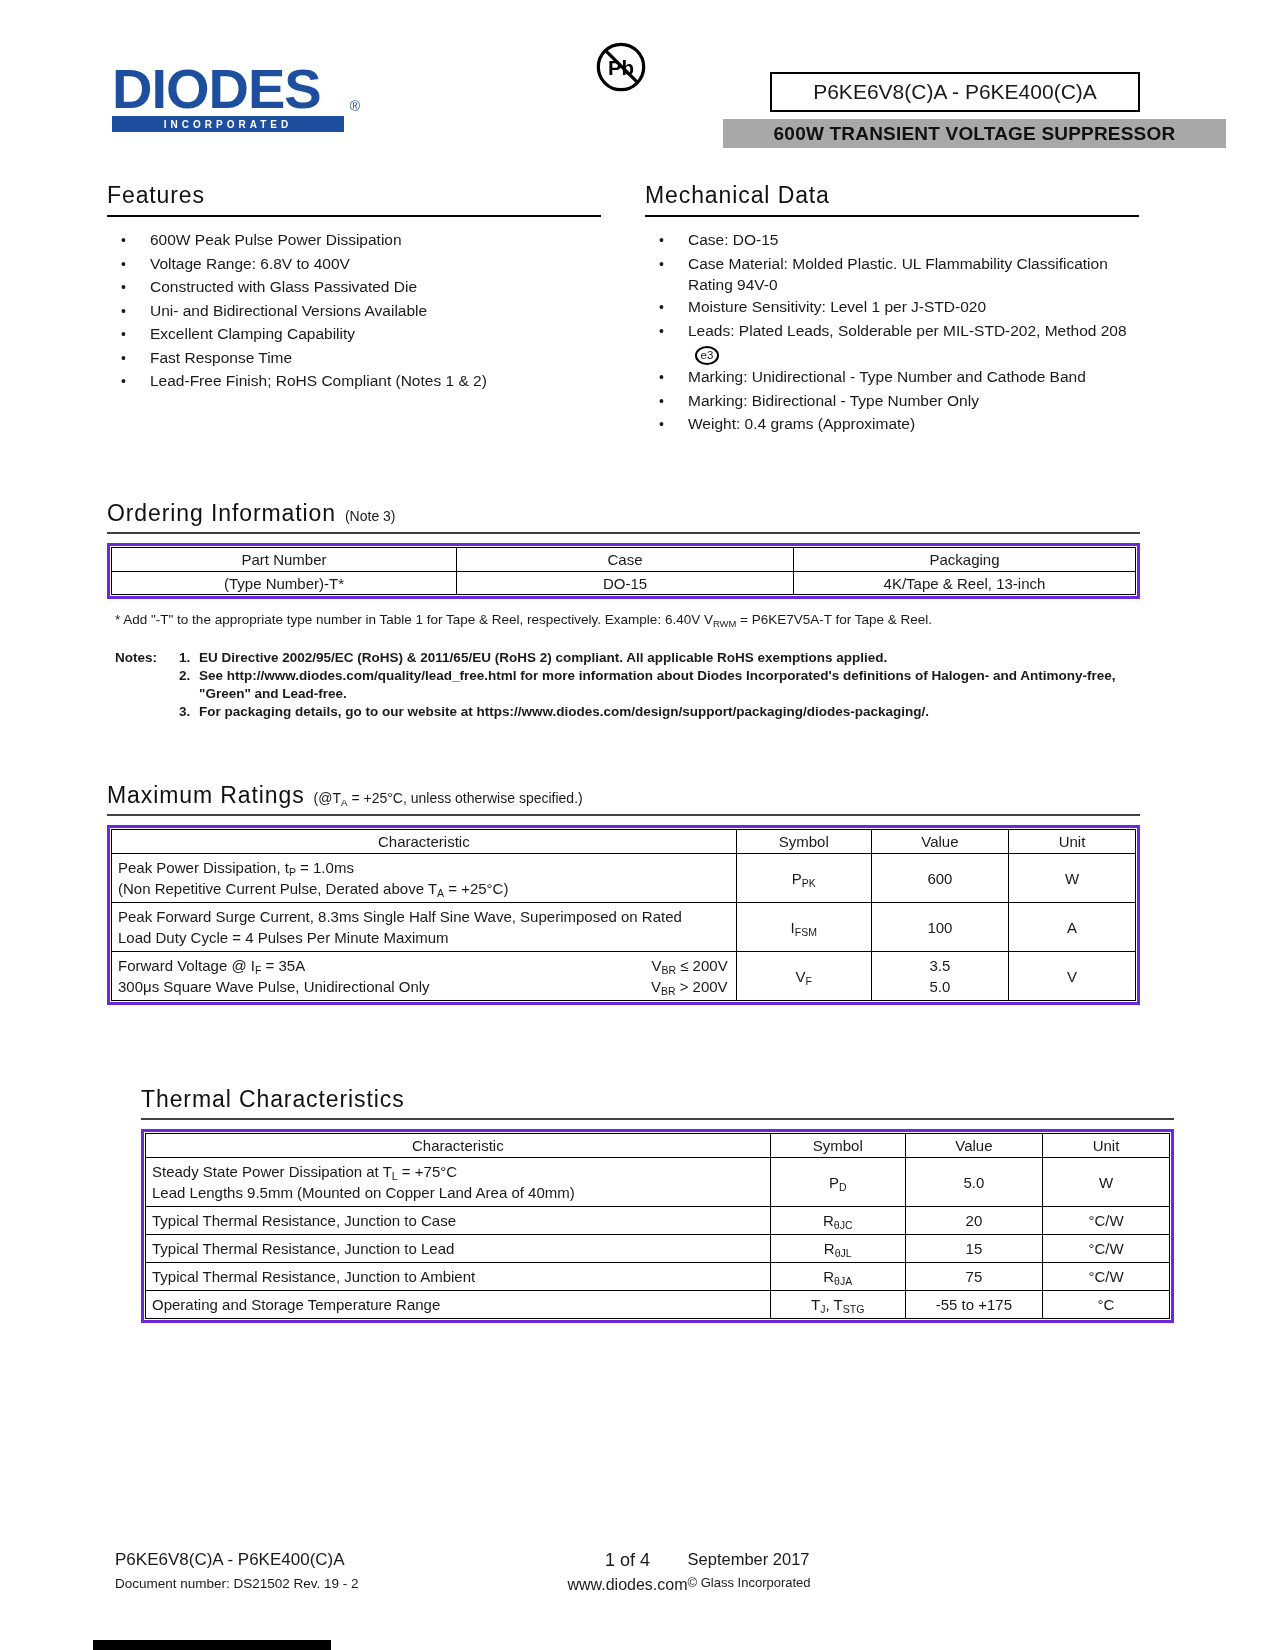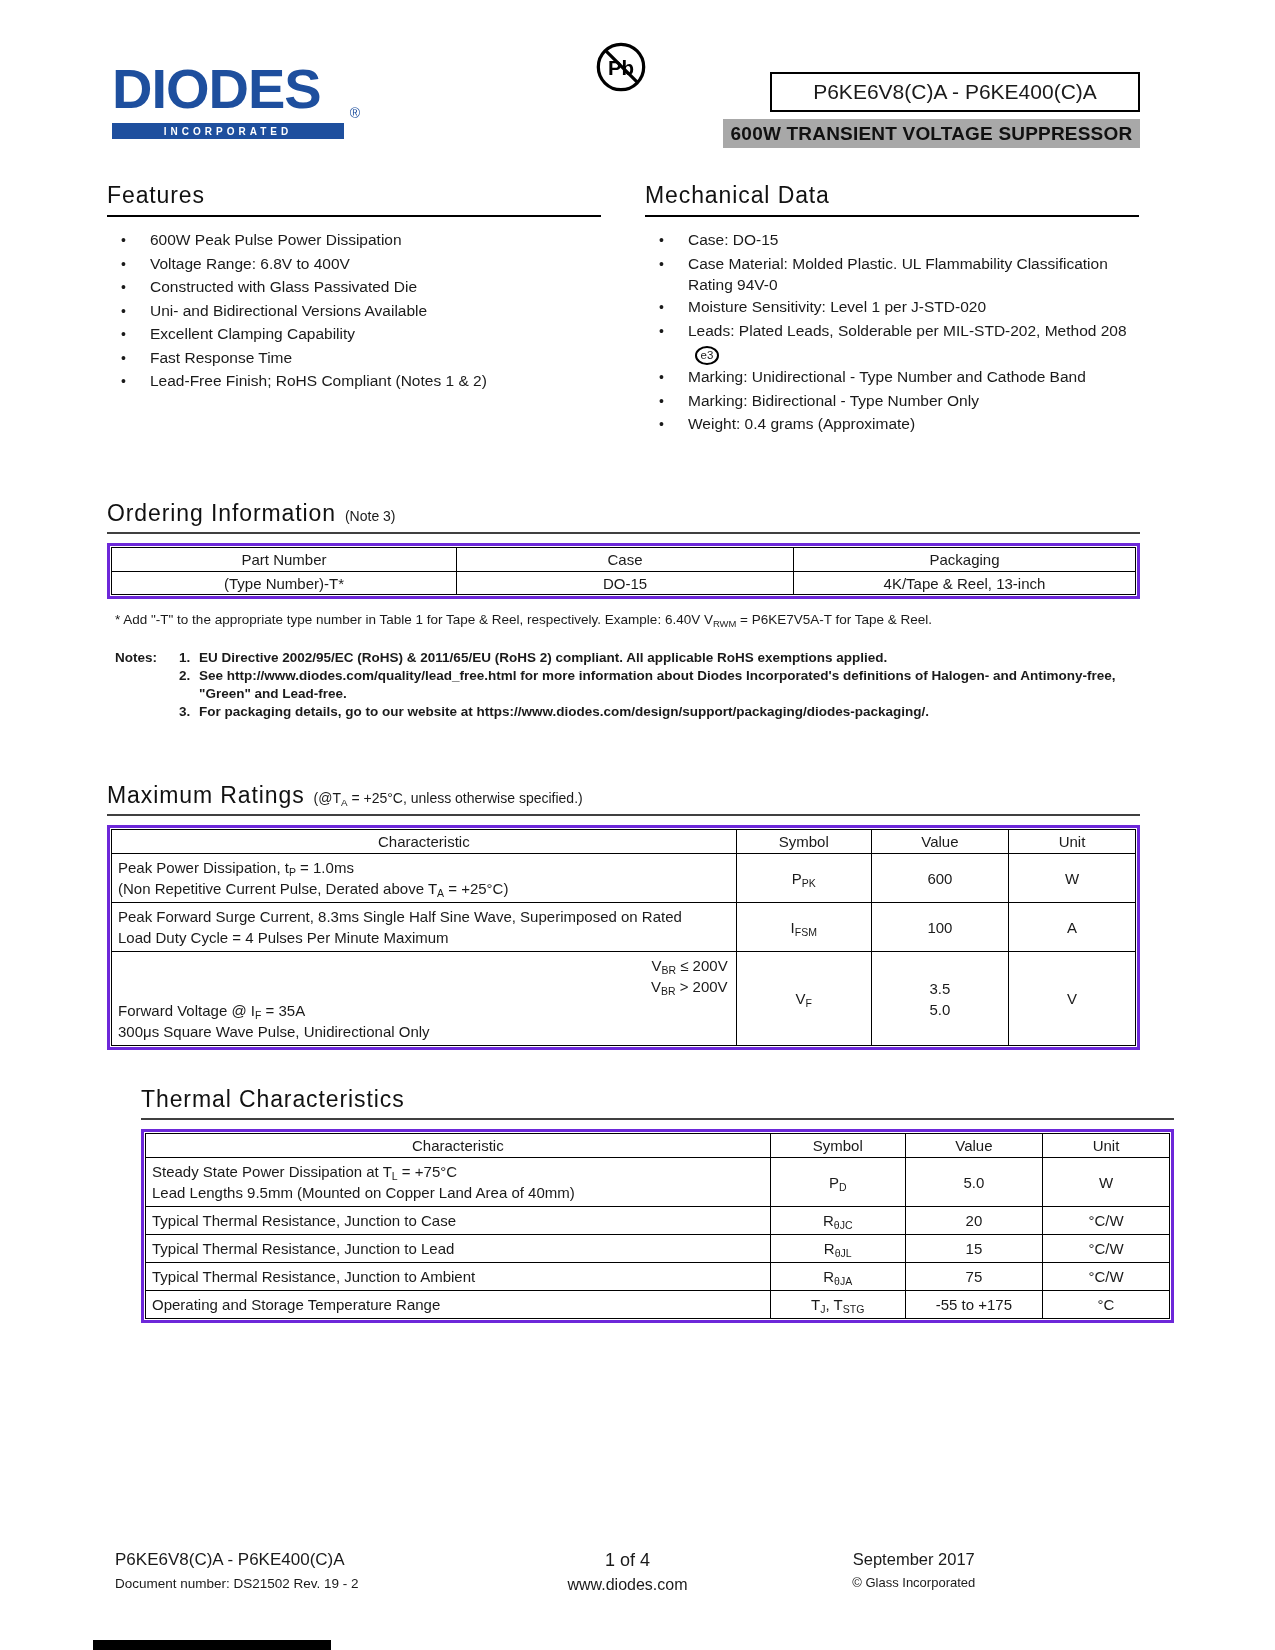--- a/index.html
+++ b/index.html
@@ -5,27 +5,27 @@
   * { margin:0; padding:0; box-sizing:border-box; }
   html,body { background:#e8e8e8; }
   body { font-family:"Liberation Sans","DejaVu Sans",sans-serif; color:#1a1a1a; }
   .page { position:relative; width:1275px; height:1650px; background:#ffffff; margin:0 auto; overflow:hidden; }
   .abs { position:absolute; }
   sub { font-size:0.7em; line-height:0; vertical-align:baseline; position:relative; top:0.3em; }
 
   
   .logo { left:112px; top:64px; width:232px; }
   .logo-word { color:#1e4f9e; font-weight:bold; font-size:56px; line-height:50px; letter-spacing:-1px; }
-  .logo-bar { margin-top:9px; background:#1e4f9e; color:#ffffff; font-size:10px; font-weight:bold; letter-spacing:4px; text-align:center; padding:3px 2px 2px 2px; }
+  .logo-bar { margin-top:2px; background:#1e4f9e; color:#ffffff; font-size:10px; font-weight:bold; letter-spacing:4px; text-align:center; padding:3px 2px 2px 2px; }
   .logo-reg { position:absolute; right:-16px; bottom:18px; color:#1e4f9e; font-size:14px; }
 
   .pbfree { left:594px; top:40px; width:54px; height:54px; }
 
   .part-box { left:770px; top:72px; width:370px; height:40px; border:2px solid #000; text-align:center; font-size:21px; line-height:36px; }
-  .subtitle-bar { left:723px; top:119px; width:417px; height:29px; background:#a8a8a8; color:#111; font-weight:bold; font-size:19px; line-height:29px; text-align:center; letter-spacing:0.2px; }
+  .subtitle-bar { left:723px; top:119px; width:503px; height:29px; background:#a8a8a8; color:#111; font-weight:bold; font-size:19px; line-height:29px; text-align:center; letter-spacing:0.2px; }
 
   
   h2 { font-size:23px; font-weight:400; letter-spacing:0.9px; color:#111; }
   .section-head { display:flex; align-items:baseline; gap:9px; border-bottom:2px solid #404040; padding-bottom:5px; }
   .section-note { font-size:14px; color:#1a1a1a; }
   .col-head { border-bottom:2px solid #000; padding-bottom:6px; }
 
   
   .columns { left:107px; top:182px; width:1033px; display:flex; gap:44px; }
   .col { width:494px; flex:none; }
@@ -37,21 +37,21 @@
   .e3 { display:inline-block; border:2px solid #000; border-radius:50%; min-width:24px; height:19px; line-height:15px; font-size:11.5px; text-align:center; margin-left:7px; vertical-align:-2px; padding:0 2px; }
 
   
   .dtable-wrap { border:3px solid #6d28d9; padding:1px; margin-top:9px; background:#fff; }
   .dtable { width:100%; border-collapse:collapse; font-size:15px; }
   .dtable th, .dtable td { border:1px solid #000; padding:1px 6px; }
   .dtable th { font-weight:400; text-align:center; height:24px; }
   .dtable td { text-align:center; vertical-align:middle; height:23px; }
   .dtable td.char { text-align:left; line-height:21px; padding:3px 6px; }
   .char-flex { display:flex; align-items:flex-start; }
-  .char-left { flex:1;margin-top:45px; }
+  .char-left { flex:1; }
   .char-cond { text-align:right; padding-right:2px; }
   .multiline { line-height:21px; }
 
   
   .ordering { left:107px; top:500px; width:1033px; }
   .footnote { font-size:13.5px; margin-top:13px; padding-left:8px; }
   .notes { display:flex; margin-top:22px; font-size:13.5px; line-height:18px;font-weight:bold; }
   .notes-label { flex:none; width:72px; padding-left:8px; }
   .notes-list { flex:none; max-width:950px; }
   .note { display:flex; }
@@ -59,21 +59,21 @@
   .note-text { flex:1; }
 
   
   .maxratings { left:107px; top:782px; width:1033px; }
   .thermal { left:107px; top:1086px; width:1033px;margin-left:34px; }
 
   
   .footer { left:107px; top:1550px; width:1033px; display:flex; align-items:flex-start; }
   .f-left { flex:1; padding-left:8px; }
   .f-center { flex:0 0 auto; text-align:center; }
-  .f-right { flex:1; text-align:center; }
+  .f-right { flex:1; text-align:left; }
   .f-left .l1 { font-size:17px; }
   .f-left .l2 { font-size:13.5px; margin-top:6px; }
   .f-center .l1 { font-size:18px; }
   .f-center .l2 { font-size:16px; margin-top:5px; }
   .f-right .l1 { font-size:16.5px; }
   .f-right .l2 { font-size:13px; margin-top:6px; }
 
   .artifact { left:93px; top:1640px; width:238px; height:10px; background:#000; }
 </style>
 </head>

